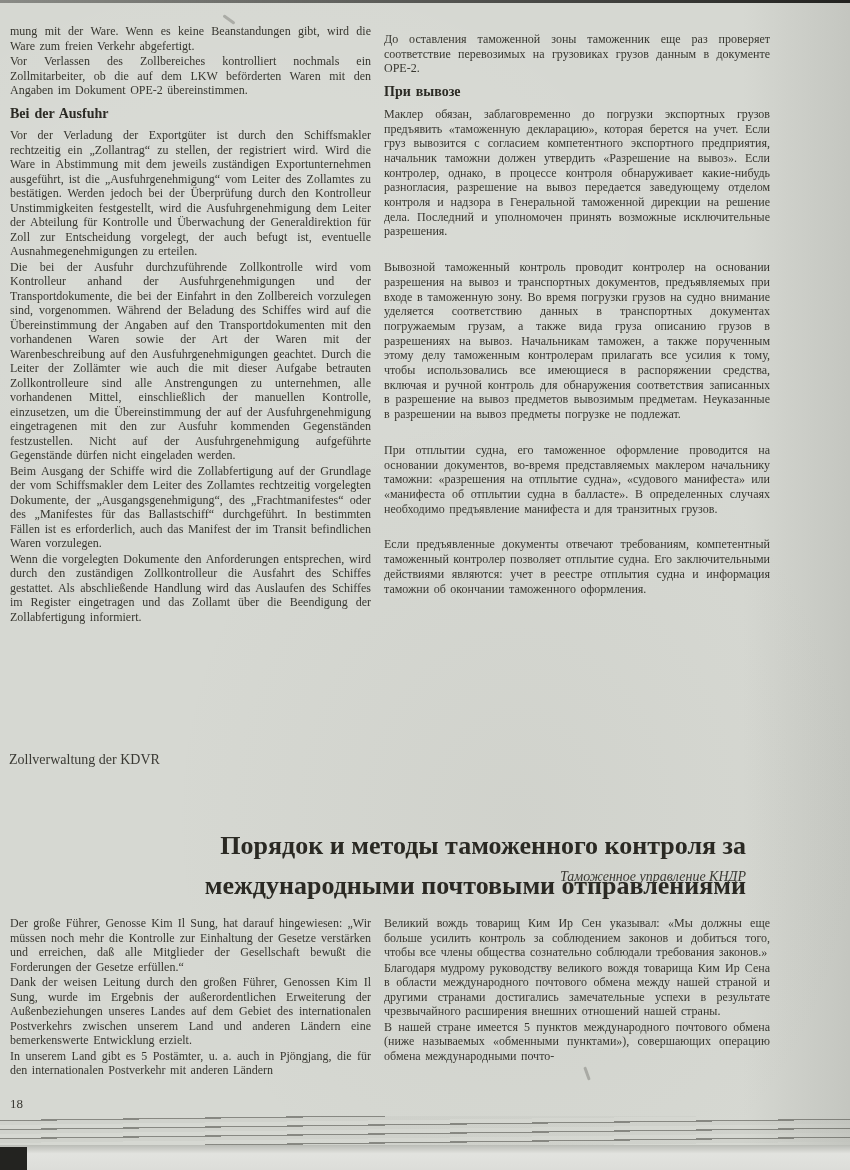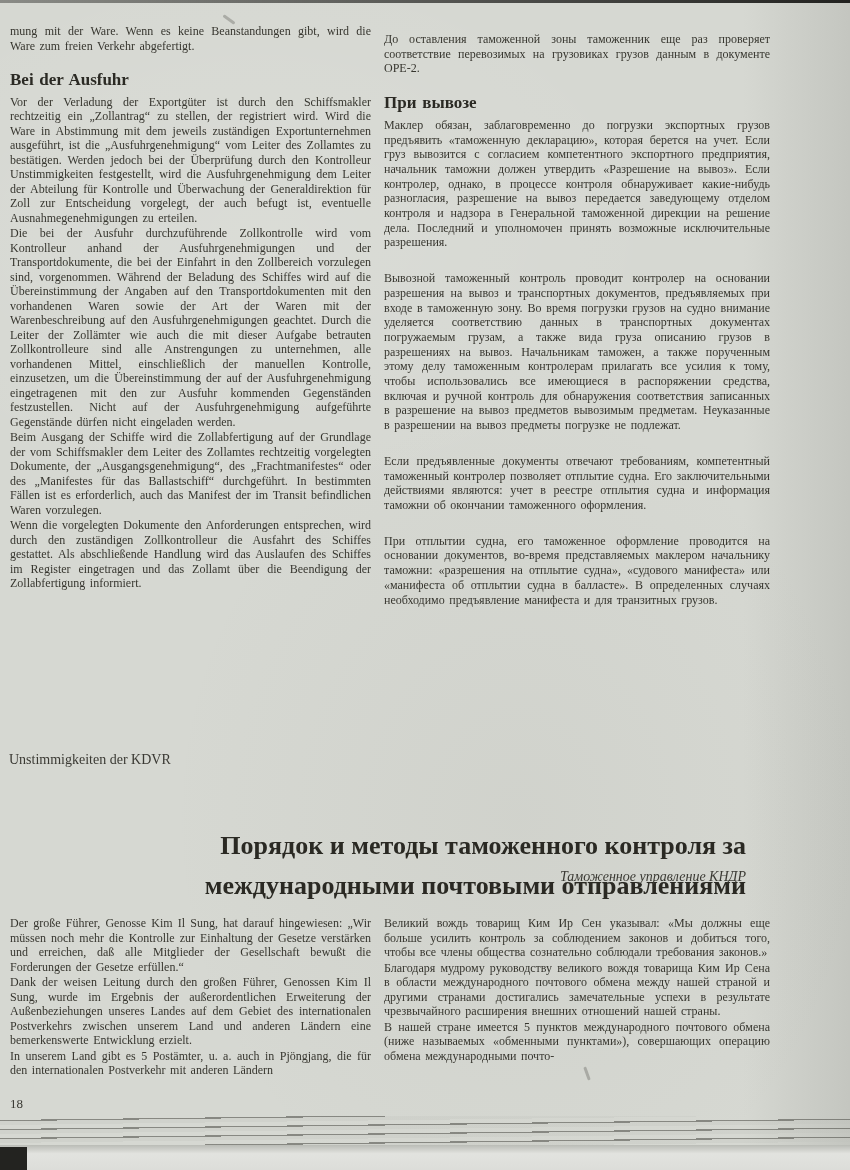--- a/index.html
+++ b/index.html
@@ -30,21 +30,21 @@
         rgba(190,192,186,0.25) 5.2px, rgba(190,192,186,0.25) 9px);
   }
   .under-page{position:absolute;left:0;top:1145px;width:850px;height:25px;
     background:linear-gradient(180deg,#babcb6, #e2e3df 35%, #dcddd9);}
   .corner-block{position:absolute;left:0;top:1147px;width:27px;height:23px;background:#232320;}
 
   .col{position:absolute;text-align:justify;font-size:12px;line-height:14.5px;
     color:#37362f;word-spacing:1.5px;}
   .col p{margin:0 0 1px 0;}
   .col p.gap{margin-top:21px;}
-  .sec-head{font-weight:bold;font-size:17px;margin:20px 0 7px 0;color:#2b2a24;}
+  .sec-head{font-weight:bold;font-size:14px;margin:9px 0 7px 0;color:#2b2a24;}
 
   .t-left{left:10px;top:24px;width:361px;}
   .t-right{left:384px;top:32px;width:386px;line-height:14.7px;}
 
   .title-de{position:absolute;left:8px;top:680px;width:775px;
     font-size:27px;font-weight:bold;line-height:32px;color:#262520;
     letter-spacing:-0.2px;}
   .byline-de{position:absolute;left:9px;top:752px;font-size:14px;color:#3a3933;}
   .title-ru{position:absolute;left:8px;top:802px;width:738px;text-align:right;
     font-size:26px;font-weight:bold;line-height:40px;color:#2a2923;margin-top:24px;}
@@ -59,37 +59,38 @@
   .smudge{position:absolute;width:14px;height:3px;background:rgba(90,90,84,0.35);
     transform:rotate(35deg);border-radius:2px;}
 </style>
 </head>
 <body>
 
 <div class="scan-page">
 
   <div class="col t-left">
     <p>mung mit der Ware. Wenn es keine Beanstandungen gibt, wird die Ware zum freien Verkehr abgefertigt.</p>
+    <p>Vor Verlassen des Zollbereiches kontrolliert nochmals ein Zollmitarbeiter, ob die auf dem LKW beförderten Waren mit den Angaben im Dokument OPE-2 übereinstimmen.</p>
     <div class="sec-head">Bei der Ausfuhr</div>
     <p>Vor der Verladung der Exportgüter ist durch den Schiffsmakler rechtzeitig ein „Zollantrag“ zu stellen, der registriert wird. Wird die Ware in Abstimmung mit dem jeweils zuständigen Exportunternehmen ausgeführt, ist die „Ausfuhrgenehmigung“ vom Leiter des Zollamtes zu bestätigen. Werden jedoch bei der Überprüfung durch den Kontrolleur Unstimmigkeiten festgestellt, wird die Ausfuhrgenehmigung dem Leiter der Abteilung für Kontrolle und Überwachung der Generaldirektion für Zoll zur Entscheidung vorgelegt, der auch befugt ist, eventuelle Ausnahmegenehmigungen zu erteilen.</p>
     <p>Die bei der Ausfuhr durchzuführende Zollkontrolle wird vom Kontrolleur anhand der Ausfuhrgenehmigungen und der Transportdokumente, die bei der Einfahrt in den Zollbereich vorzulegen sind, vorgenommen. Während der Beladung des Schiffes wird auf die Übereinstimmung der Angaben auf den Transportdokumenten mit den vorhandenen Waren sowie der Art der Waren mit der Warenbeschreibung auf den Ausfuhrgenehmigungen geachtet. Durch die Leiter der Zollämter wie auch die mit dieser Aufgabe betrauten Zollkontrolleure sind alle Anstrengungen zu unternehmen, alle vorhandenen Mittel, einschließlich der manuellen Kontrolle, einzusetzen, um die Übereinstimmung der auf der Ausfuhrgenehmigung eingetragenen mit den zur Ausfuhr kommenden Gegenständen festzustellen. Nicht auf der Ausfuhrgenehmigung aufgeführte Gegenstände dürfen nicht eingeladen werden.</p>
     <p>Beim Ausgang der Schiffe wird die Zollabfertigung auf der Grundlage der vom Schiffsmakler dem Leiter des Zollamtes rechtzeitig vorgelegten Dokumente, der „Ausgangsgenehmigung“, des „Frachtmanifestes“ oder des „Manifestes für das Ballastschiff“ durchgeführt. In bestimmten Fällen ist es erforderlich, auch das Manifest der im Transit befindlichen Waren vorzulegen.</p>
     <p>Wenn die vorgelegten Dokumente den Anforderungen entsprechen, wird durch den zuständigen Zollkontrolleur die Ausfahrt des Schiffes gestattet. Als abschließende Handlung wird das Auslaufen des Schiffes im Register eingetragen und das Zollamt über die Beendigung der Zollabfertigung informiert.</p>
   </div>
 
   <div class="col t-right">
     <p>До оставления таможенной зоны таможенник еще раз проверяет соответствие перевозимых на грузовиках грузов данным в документе ОРЕ-2.</p>
     <div class="sec-head">При вывозе</div>
     <p>Маклер обязан, заблаговременно до погрузки экспортных грузов предъявить «таможенную декларацию», которая берется на учет. Если груз вывозится с согласием компетентного экспортного предприятия, начальник таможни должен утвердить «Разрешение на вывоз». Если контролер, однако, в процессе контроля обнаруживает какие-нибудь разногласия, разрешение на вывоз передается заведующему отделом контроля и надзора в Генеральной таможенной дирекции на решение дела. Последний и уполномочен принять возможные исключительные разрешения.</p>
     <p class="gap">Вывозной таможенный контроль проводит контролер на основании разрешения на вывоз и транспортных документов, предъявляемых при входе в таможенную зону. Во время погрузки грузов на судно внимание уделяется соответствию данных в транспортных документах погружаемым грузам, а также вида груза описанию грузов в разрешениях на вывоз. Начальникам таможен, а также порученным этому делу таможенным контролерам прилагать все усилия к тому, чтобы использовались все имеющиеся в распоряжении средства, включая и ручной контроль для обнаружения соответствия записанных в разрешение на вывоз предметов вывозимым предметам. Неуказанные в разрешении на вывоз предметы погрузке не подлежат.</p>
+    <p class="gap">При отплытии судна, его таможенное оформление проводится на основании документов, во-время представляемых маклером начальнику таможни: «разрешения на отплытие судна», «судового манифеста» или «манифеста об отплытии судна в балласте». В определенных случаях необходимо предъявление манифеста и для транзитных грузов.</p>
     <p class="gap">Если предъявленные документы отвечают требованиям, компетентный таможенный контролер позволяет отплытие судна. Его заключительными действиями являются: учет в реестре отплытия судна и информация таможни об окончании таможенного оформления.</p>
-    <p class="gap">При отплытии судна, его таможенное оформление проводится на основании документов, во-время представляемых маклером начальнику таможни: «разрешения на отплытие судна», «судового манифеста» или «манифеста об отплытии судна в балласте». В определенных случаях необходимо предъявление манифеста и для транзитных грузов.</p>
   </div>
 
-  <div class="byline-de">Unstimmigkeiten der KDVR</div>
+  <div class="byline-de">Zollverwaltung der KDVR</div>
   <div class="title-ru">Порядок и методы таможенного контроля за международными почтовыми отправлениями</div>
   <div class="byline-ru">Таможенное управление КНДР</div>
 
   <div class="col b-left">
     <p>Der große Führer, Genosse Kim Il Sung, hat darauf hingewiesen: „Wir müssen noch mehr die Kontrolle zur Einhaltung der Gesetze verstärken und erreichen, daß alle Mitglieder der Gesellschaft bewußt die Forderungen der Gesetze erfüllen.“</p>
     <p>Dank der weisen Leitung durch den großen Führer, Genossen Kim Il Sung, wurde im Ergebnis der außerordentlichen Erweiterung der Außenbeziehungen unseres Landes auf dem Gebiet des internationalen Postverkehrs zwischen unserem Land und anderen Ländern eine bemerkenswerte Entwicklung erzielt.</p>
     <p>In unserem Land gibt es 5 Postämter, u. a. auch in Pjöngjang, die für den internationalen Postverkehr mit anderen Ländern</p>
   </div>
 
   <div class="col b-right">

